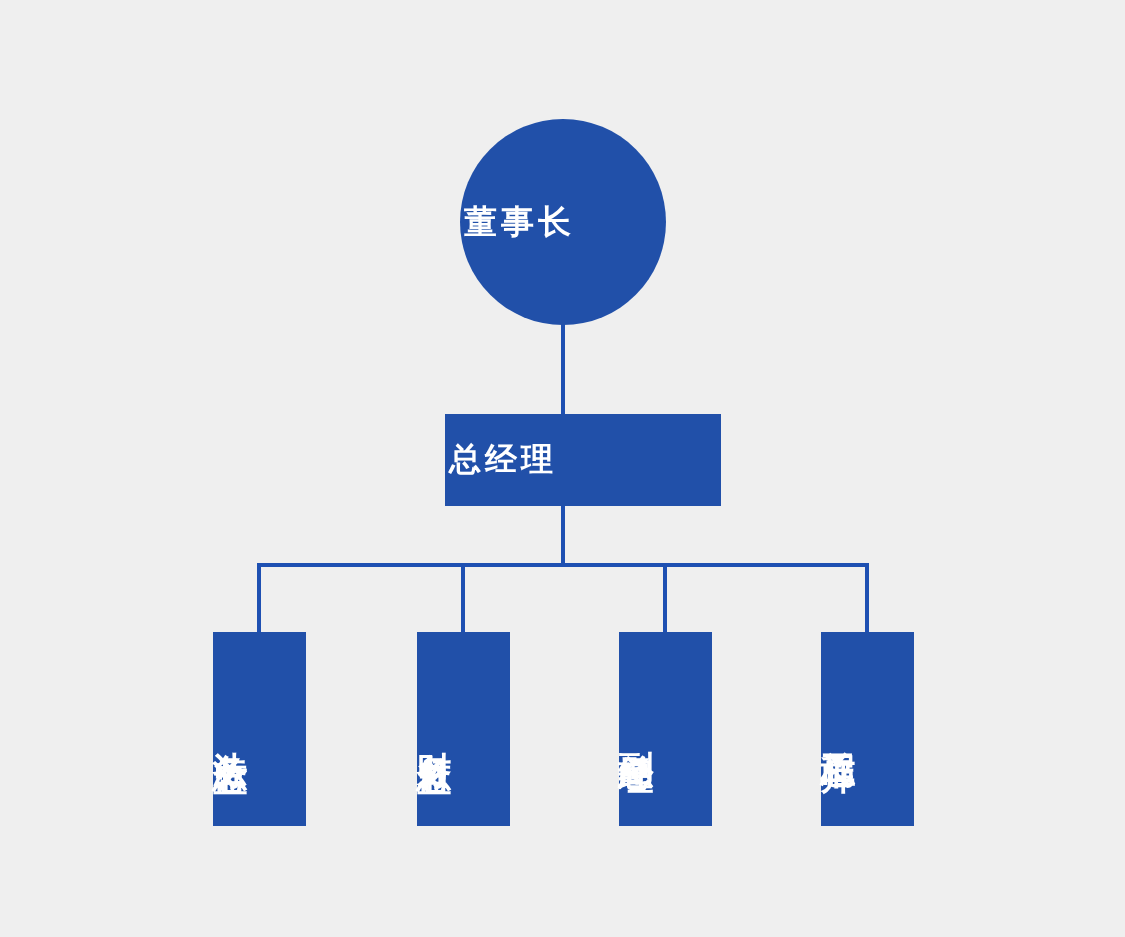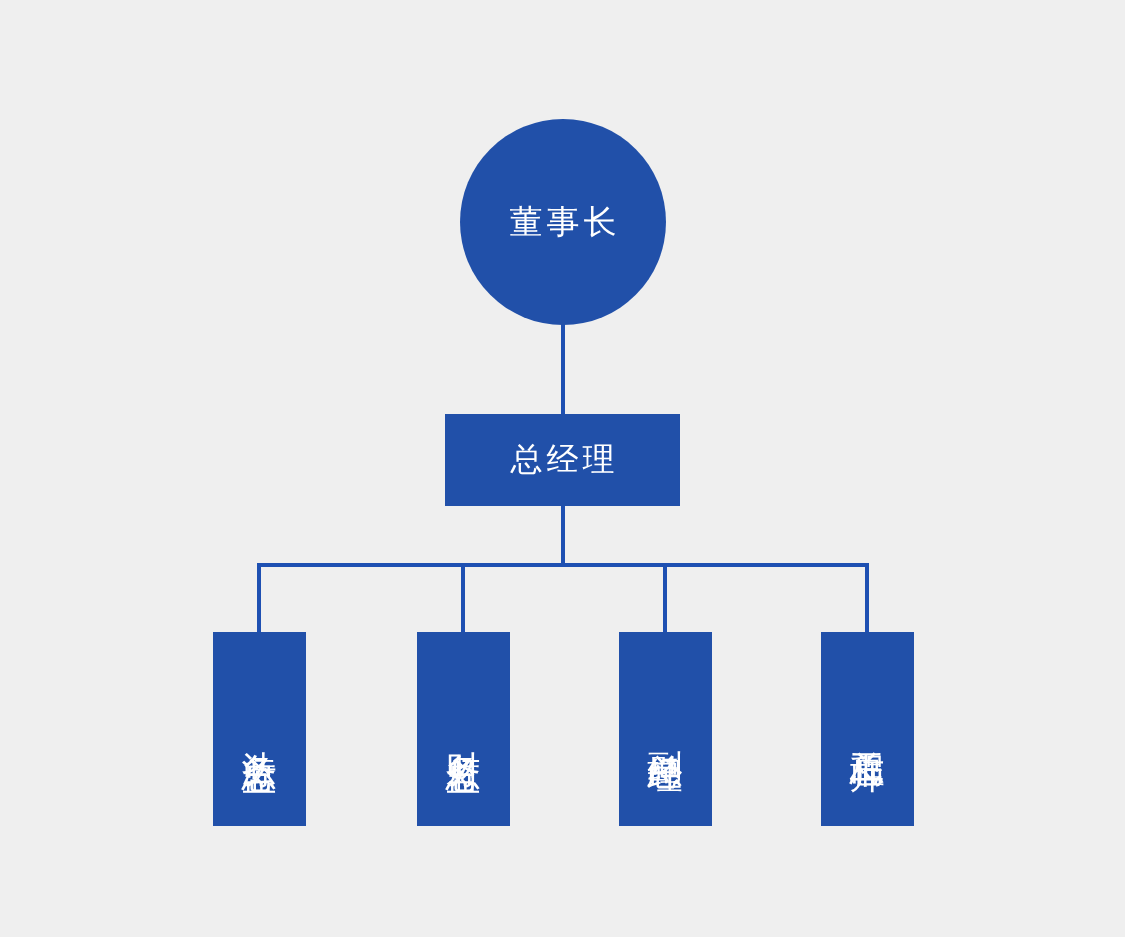--- a/index.html
+++ b/index.html
@@ -17,38 +17,37 @@
   .connector {
     position: absolute;
     background: #1e50b2;
   }
   .node {
     position: absolute;
     background: #2150a9;
     color: #ffffff;
     display: flex;
     align-items: center;
-    justify-content: center;
-    font-weight: normal;
+    font-weight: bold;
     box-sizing: border-box;
   }
   .node-circle {
     left: 460px;
     top: 119px;
     width: 206px;
     height: 206px;
     border-radius: 50%;
     font-size: 33px;
     letter-spacing: 4px;
     text-indent: 4px;
   }
   .node-rect {
     left: 445px;
     top: 414px;
-    width: 235px;
+    width: 276px;
     height: 92px;
     font-size: 32px;
     letter-spacing: 4px;
     text-indent: 4px;
   }
   .node-vert {
     top: 632px;
     width: 93px;
     height: 194px;
     font-size: 35px;

